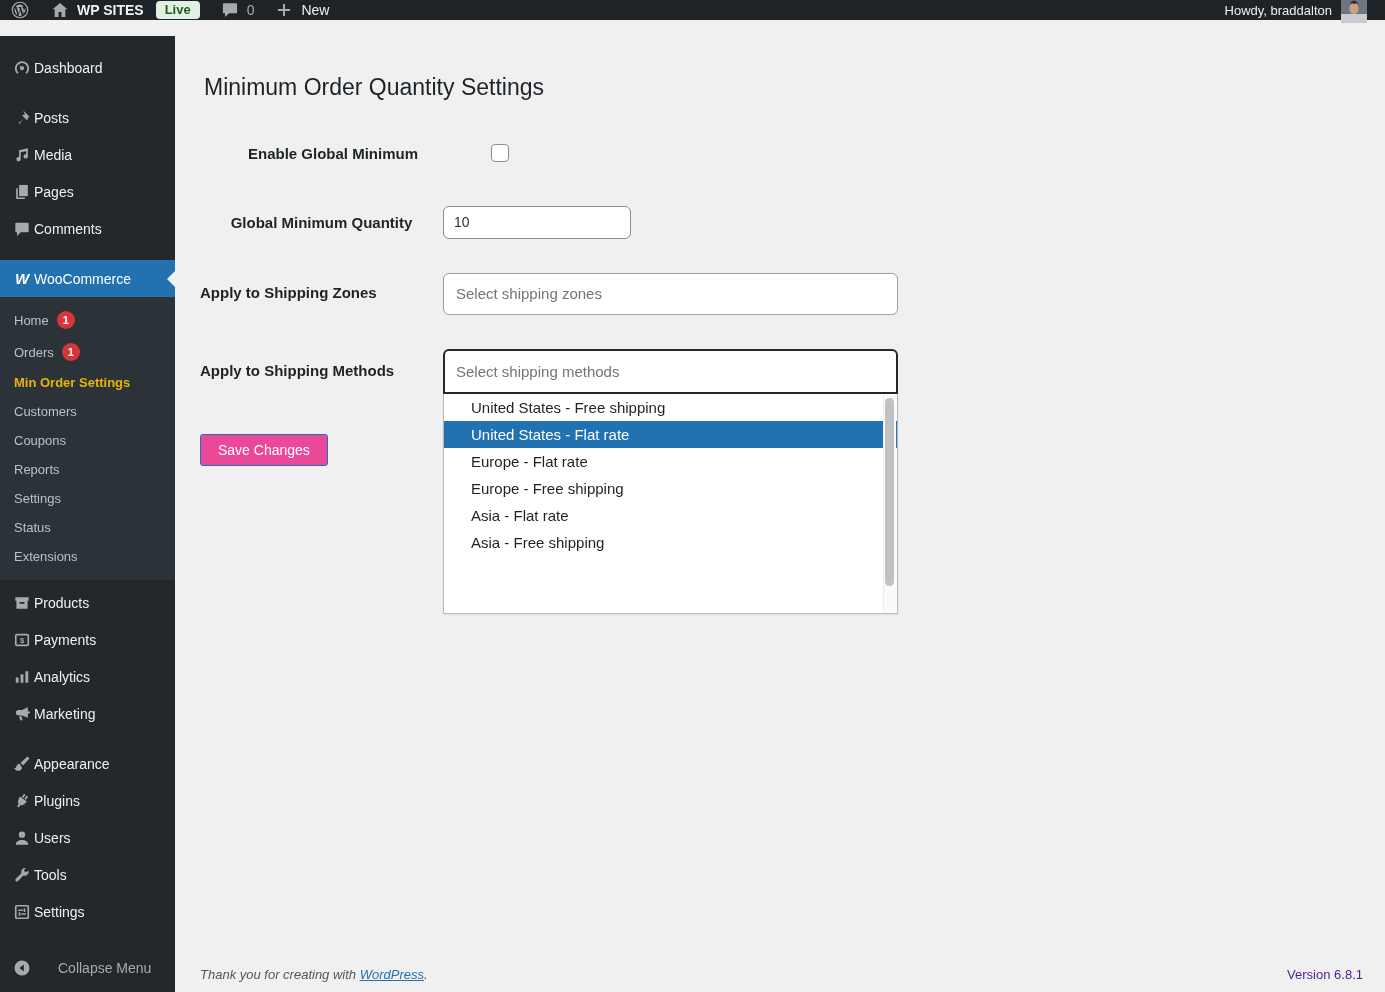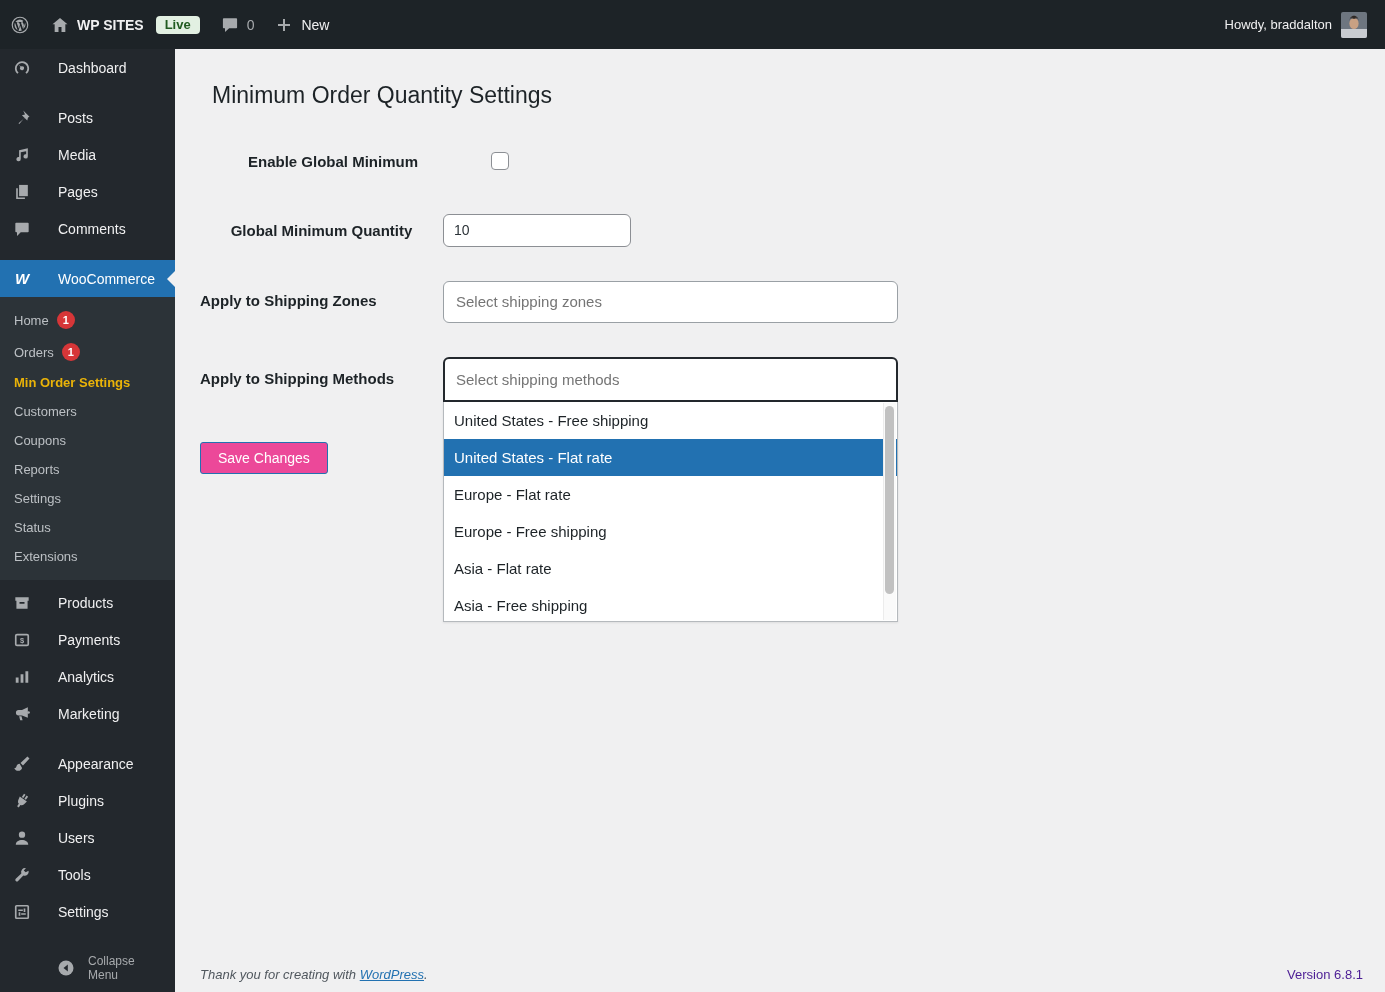--- a/index.html
+++ b/index.html
@@ -5,21 +5,21 @@
   * { box-sizing: border-box; }
   html, body { margin: 0; padding: 0; }
   body {
     font-family: "Liberation Sans", sans-serif;
     background: #f0f0f1;
     color: #1d2327;
   }
 
   
   #adminbar {
-    position: fixed; top: 0; left: 0; right: 0; height: 49px;
+    position: fixed; top: 0; left: 0; right: 0; height: 20px;
     background: #1d2327; color: #f0f0f1;
     display: flex; align-items: center; z-index: 100;
     font-size: 13px;
   }
   .ab-item { display: flex; align-items: center; gap: 7px; height: 36px; padding: 0 10px; cursor: pointer; }
   .ab-icon { width: 20px; height: 20px; color: #a7aaad; flex: none; }
   .ab-icon svg { display: block; width: 100%; height: 100%; }
   .ab-sitename { font-weight: 600; font-size: 14px; color: #f0f0f1; }
   .live-badge {
     background: #e2f0e2; color: #205b20; font-weight: 700; font-size: 13px;
@@ -32,21 +32,21 @@
   .avatar { width: 26px; height: 26px; border-radius: 2px; overflow: hidden; flex: none; }
   .avatar svg { display: block; }
 
   
   #sidebar {
     position: fixed; top: 36px; left: 0; bottom: 0; width: 175px;
     background: #23282d; overflow: hidden; z-index: 50;
   }
   .menu { padding-top: 13px; }
   .menu-item {
-    display: flex; align-items: center; gap: 26px;
+    display: flex; align-items: center; gap: 2px;
     height: 37px; padding: 0 8px 0 12px;
     color: #f0f0f1; font-size: 14px; cursor: pointer; position: relative;
   }
   .mi-icon { width: 20px; height: 20px; color: #a7aaad; flex: none; }
   .mi-icon svg { display: block; width: 100%; height: 100%; }
   .menu-sep { height: 13px; }
   .menu-item.current-top { background: #2271b1; color: #fff; }
   .menu-item.current-top::after {
     content: ""; position: absolute; right: 0; top: 50%; margin-top: -8px;
     width: 0; height: 0;
@@ -59,32 +59,32 @@
     padding: 7px 12px 7px 14px; font-size: 13px; color: #bcc0c4; cursor: pointer;
   }
   .submenu-item.current { color: #eab308; font-weight: 700; }
   .count-badge {
     background: #d63638; color: #fff; border-radius: 50%;
     min-width: 18px; height: 18px; line-height: 18px; text-align: center;
     font-size: 11px; font-weight: 600; display: inline-block;
   }
   #collapse-menu {
     position: absolute; bottom: 6px; left: 0; right: 0;
-    display: flex; align-items: center; gap: 12px;
-    height: 37px; padding: 0 12px; color: #a7aaad; font-size: 12px; cursor: pointer; margin-left: 44px;
+    display: flex; align-items: center; gap: 26px;
+    height: 37px; padding: 0 12px; color: #a7aaad; font-size: 14px; cursor: pointer;
   }
 
   
   #content {
     margin-left: 175px; margin-top: 36px;
     padding: 24px 20px 50px 25px;
     position: relative;
     min-height: calc(100vh - 36px);
   }
-  h1.page-title { font-size: 23px; font-weight: 400; color: #1d2327; margin: 12px; padding: 9px 0 4px; line-height: 1.3; }
+  h1.page-title { font-size: 23px; font-weight: 400; color: #1d2327; margin: 4px; padding: 9px 0 4px; line-height: 1.3; }
 
   .form-row { display: flex; align-items: flex-start; }
   .form-label { width: 243px; flex: none; font-weight: 700; font-size: 15px; color: #1d2327; }
 
   .row-enable { margin-top: 37px; margin-left: 48px; }
   .row-enable .form-label { padding-top: 1px; }
   .wp-checkbox {
     width: 18px; height: 18px; margin: 0; appearance: none; -webkit-appearance: none;
     border: 1px solid #8c8f94; border-radius: 4px; background: #fff; cursor: pointer;
   }
@@ -114,22 +114,22 @@
     padding: 0 11px; font-size: 15px; color: #2c3338; background: #fff;
     font-family: "Liberation Sans", sans-serif;
   }
   .methods-input::placeholder { color: #757575; opacity: 1; }
   .dropdown {
     position: absolute; top: 45px; left: 0; width: 455px; height: 220px;
     background: #fff; border: 1px solid #b5b9bd; border-top: none;
     overflow: hidden; z-index: 30; box-shadow: 0 1px 2px rgba(0,0,0,.08);
   }
   .dd-option {
-    height: 37px; display: flex; align-items: center;
-    padding: 0 10px; font-size: 15px; color: #1d2327; cursor: pointer;
+    height: 27px; display: flex; align-items: center;
+    padding: 0 27px; font-size: 15px; color: #1d2327; cursor: pointer;
   }
   .dd-option.highlighted { background: #2271b1; color: #fff; }
   .dd-scroll-track {
     position: absolute; top: 1px; right: 1px; bottom: 1px; width: 13px;
     background: #fafafa; border-left: 1px solid #ececec;
   }
   .dd-scroll-thumb {
     position: absolute; top: 3px; right: 2px; width: 9px; height: 188px;
     background: #c1c1c1; border-radius: 5px; cursor: grab;
   }

